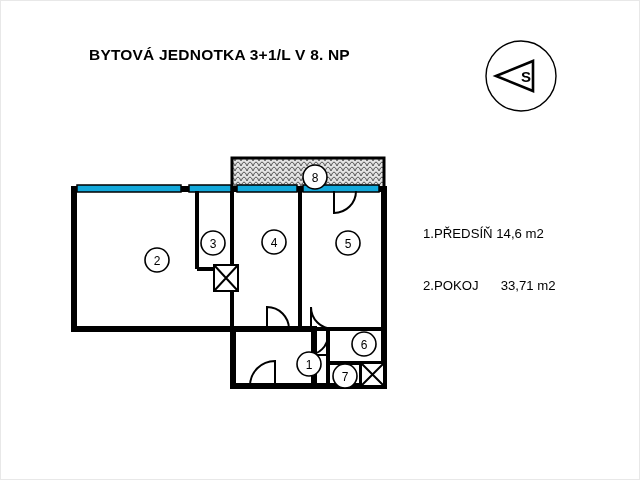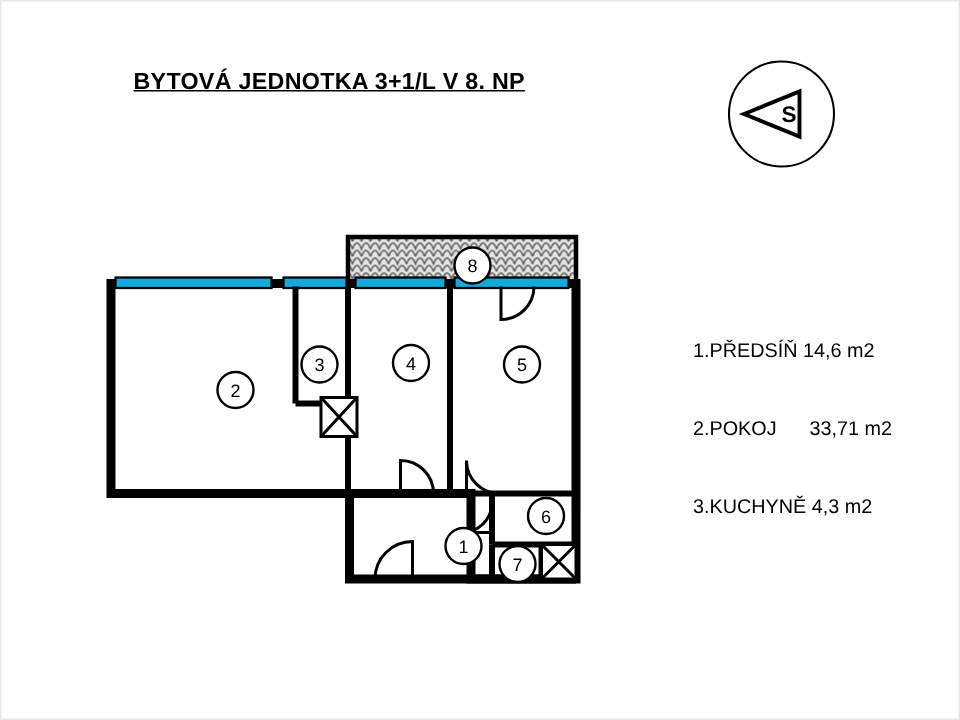--- a/index.html
+++ b/index.html
@@ -20,42 +20,41 @@
   #title-block {
     position: absolute;
     left: 88px;
     top: 44px;
     width: 330px;
     font-weight: bold;
     font-size: 15.5px;
     line-height: 20px;
     letter-spacing: 0.2px;
     color: #000000;
-    text-decoration: underline;
   }
   #title-block div { white-space: nowrap; }
 
   #compass {
     position: absolute;
     left: 483px;
     top: 38px;
     width: 74px;
     height: 74px;
   }
 
   #legend {
     position: absolute;
     left: 422px;
     top: 190px;
     font-size: 13.2px;
     line-height: 17.2px;
     color: #000000;
     white-space: pre;
   }
-  #legend .row { display: block; margin-left: 39px; }
+  #legend .row { display: block; }
 
   #plan {
     position: absolute;
     left: 0;
     top: 0;
     width: 640px;
     height: 480px;
   }
   .lbl {
     font-size: 12px;
@@ -76,21 +75,20 @@
 
   <svg id="compass" viewBox="0 0 74 74">
     <circle cx="37" cy="37" r="35" fill="#ffffff" stroke="#000000" stroke-width="1.4"></circle>
     <polygon points="12,37 49,22 49,52" fill="#ffffff" stroke="#000000" stroke-width="2.6"></polygon>
     <text x="42" y="37.5" class="lbl" style="font-size:15px;font-weight:bold;">S</text>
   </svg>
 
   <div id="legend">
     <span class="row">1.PŘEDSÍŇ 14,6 m2</span>
     <span class="row">2.POKOJ      33,71 m2</span>
-    <span class="row">3.KUCHYNĚ 4,3 m2</span>
     
     
     
   </div>
 
   <svg id="plan" viewBox="0 0 640 480">
     <defs>
       <pattern id="loggiaHatch" width="12" height="10" patternUnits="userSpaceOnUse">
         <rect width="12" height="10" fill="#e4e4e4"></rect>
         <path d="M0 10 Q3 2 6 10 Q9 2 12 10" fill="none" stroke="#555555" stroke-width="1"></path>

